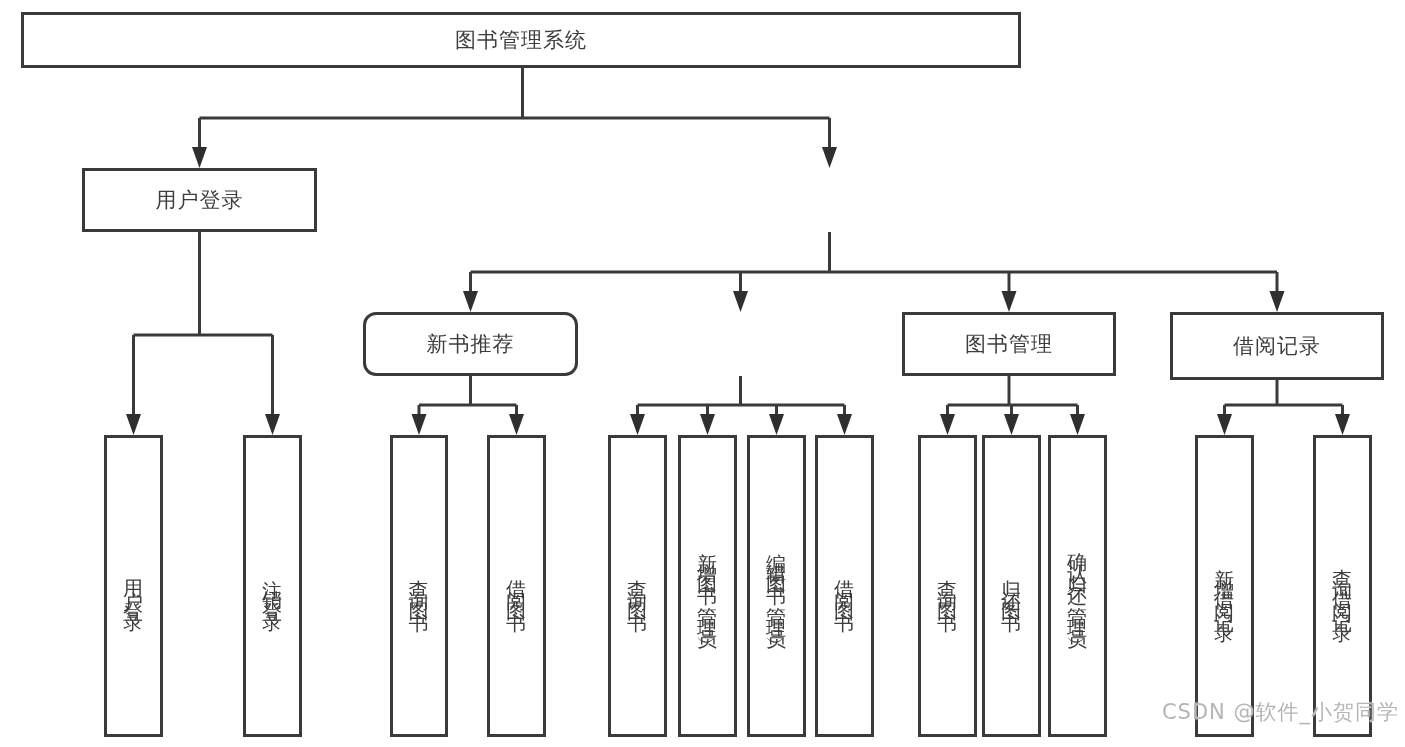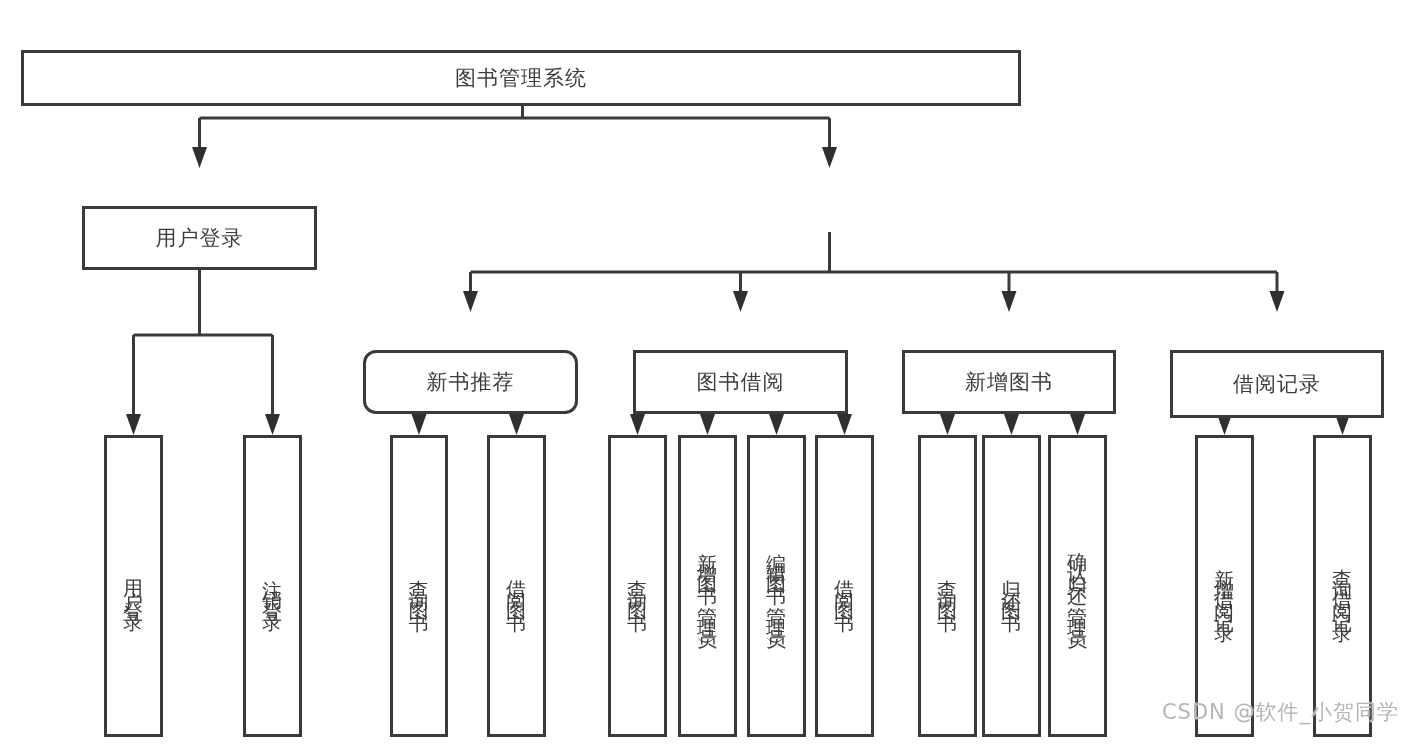--- a/index.html
+++ b/index.html
@@ -16,21 +16,21 @@
   svg.connectors path{stroke:var(--line);stroke-width:3;fill:none;}
   svg.connectors polygon{fill:#2f2f2f;stroke:none;}
   .node{
     position:absolute;
     box-sizing:border-box;
     background:#fff;
     border:3px solid var(--line);
     display:flex;align-items:center;justify-content:center;
     text-align:center;
   }
-  .hbox{font-size:21px;letter-spacing:1px;line-height:1;margin-top:38px;}
+  .hbox{font-size:21px;letter-spacing:1px;line-height:1;}
   .vbox{
     writing-mode:vertical-rl;
     text-orientation:mixed;
     font-size:20px;
     letter-spacing:11px;
     line-height:1;
   }
   .root{left:21px;top:12px;width:1000px;height:56px;}
   .n-user-login{left:82px;top:168px;width:235px;height:64px;}
   .n-book-mgmt{left:712px;top:168px;width:235px;height:64px;}
@@ -116,22 +116,21 @@
       <polygon points="1217,414 1232,414 1224.5,435"></polygon>
     <path d="M1342.5 405 V415"></path>
       <polygon points="1335,414 1350,414 1342.5,435"></polygon>
   </svg>
 
   <div class="node hbox root">图书管理系统</div>
 
   <div class="node hbox n-user-login">用户登录</div>
 
   <div class="node hbox n-new-book">新书推荐</div>
-  <div class="node hbox n-book-borrow">图书借阅</div>
-  <div class="node hbox n-cur-borrow">新增图书</div>
+  <div class="node hbox n-cur-borrow">图书管理</div>
   <div class="node hbox n-borrow-rec">借阅记录</div>
 
   <div class="node vbox leaf lf0">用户登录</div>
   <div class="node vbox leaf lf1">注销登录</div>
   <div class="node vbox leaf lf2">查询图书</div>
   <div class="node vbox leaf lf3">借阅图书</div>
   <div class="node vbox leaf lf4">查询图书</div>
   <div class="node vbox leaf lf5">新增图书（管理员）</div>
   <div class="node vbox leaf lf6">编辑图书（管理员）</div>
   <div class="node vbox leaf lf7">借阅图书</div>

